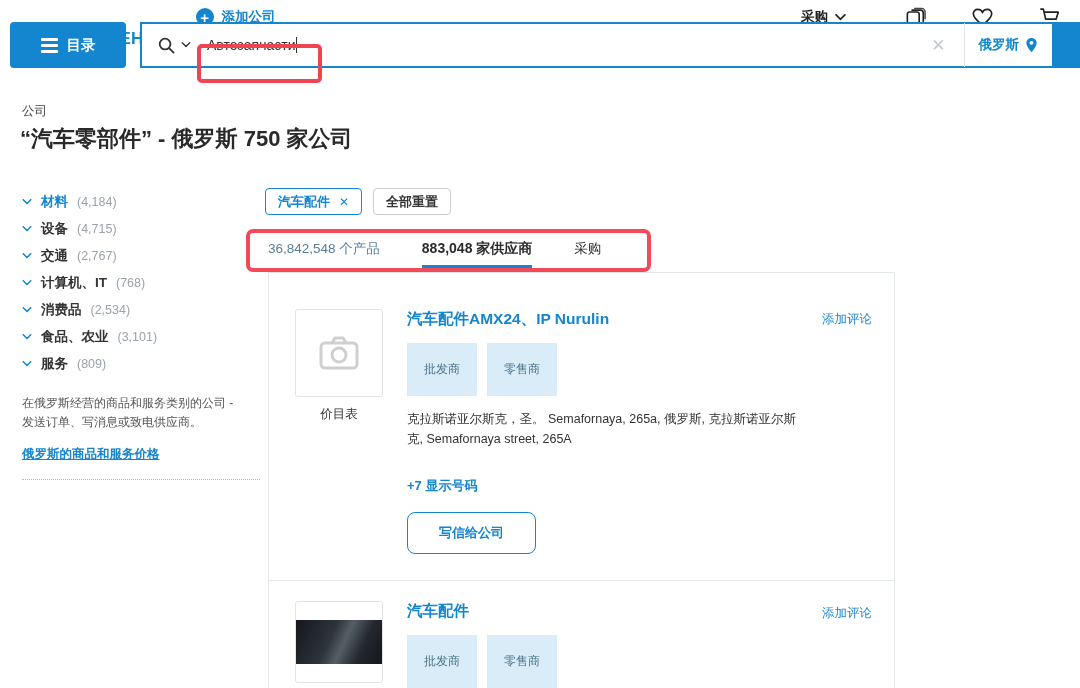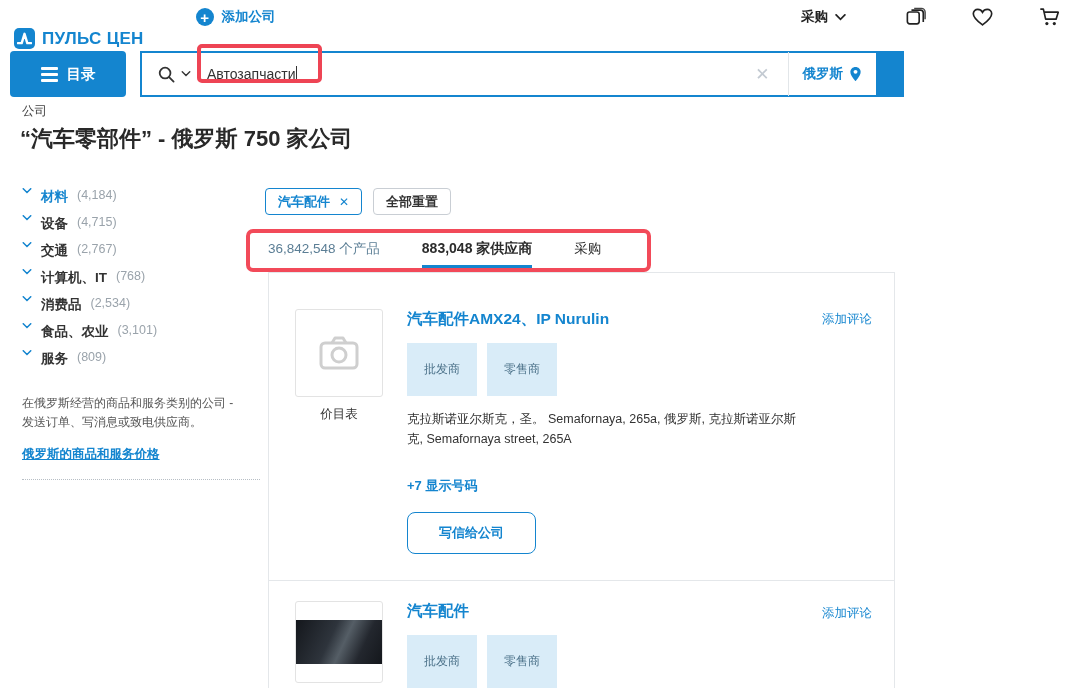--- a/index.html
+++ b/index.html
@@ -13,40 +13,40 @@
   .logo { display:flex; align-items:center; gap:7px; cursor:pointer;margin-top:43px; }
   .logo-mark { width:21px; height:21px; background:#1485cf; border-radius:5px; display:flex; align-items:center; justify-content:center; }
   .logo-text { font-size:17px; font-weight:800; color:#1485cf; letter-spacing:.3px; }
   .add-company { display:flex; align-items:center; gap:8px; margin-left:52px; cursor:pointer; }
   .plus-circle { width:18px; height:18px; border-radius:50%; background:#1485cf; color:#fff; display:flex; align-items:center; justify-content:center; font-size:15px; font-weight:700; line-height:1; }
   .add-company span.lbl, .hdr-link { font-size:13.5px; font-weight:700; color:#1485cf; }
   .hdr-spacer { flex:1; }
   .procure { display:flex; align-items:center; gap:7px; font-size:13.5px; font-weight:700; color:#222; margin-right:60px; cursor:pointer; }
   .hdr-icon { margin-left:46px; cursor:pointer; display:flex; align-items:center; }
   
-  .searchrow { position:absolute; top:49px; left:0; right:0; height:50px; }
+  .searchrow { position:absolute; top:20px; left:0; right:0; height:50px; }
   .catalog-btn { position:absolute; left:10px; top:2px; width:116px; height:46px; background:#1485cf; border-radius:4px; display:flex; align-items:center; justify-content:center; gap:9px; cursor:pointer; }
   .catalog-btn .lbl { color:#fff; font-size:14.5px; font-weight:700; }
   .burger { display:flex; flex-direction:column; gap:3px; }
   .burger i { display:block; width:17px; height:3px; background:#fff; border-radius:1px; }
-  .search-field { position:absolute; left:140px; top:2px; width:764px; height:46px; border:2px solid #1485cf; background:#fff; display:flex; align-items:center; }
+  .search-field { position:absolute; left:140px; top:2px; width:940px; height:46px; border:2px solid #1485cf; background:#fff; display:flex; align-items:center; }
   .search-trigger { display:flex; align-items:center; gap:6px; padding:0 16px 0 16px; cursor:pointer; }
   .search-input { font-size:14px; color:#333; white-space:nowrap; flex:1; display:flex; align-items:center; }
   .caret { display:inline-block; width:1px; height:16px; background:#333; margin-left:1px; }
   .clear-x { color:#c3cad2; font-size:17px; font-weight:700; padding:0 18px; cursor:pointer; }
   .field-sep { width:1px; height:44px; background:#e2e6e9; }
   .region { display:flex; align-items:center; gap:6px; padding:0 14px; cursor:pointer; }
   .region .lbl { font-size:13.5px; font-weight:700; color:#1485cf; }
   .go-btn { width:26px; height:44px; background:#1485cf; margin-left:auto; cursor:pointer; }
   
   .breadcrumb { position:absolute; left:22px; top:103px; font-size:12.5px; color:#444; }
   .page-title { position:absolute; left:20px; top:124px; font-size:22px; font-weight:700; color:#292929; }
   
   .sidebar { position:absolute; left:22px; top:188px; width:232px; }
-  .cat-item { display:flex; align-items:flex-start; gap:9px; height:27px; cursor:pointer; }
+  .cat-item { display:flex; align-items:center; gap:9px; height:27px; cursor:pointer; }
   .cat-item .lbl { font-size:13.5px; font-weight:700; color:#333; }
   .cat-item.active .lbl { color:#1485cf; }
   .cat-item .cnt { font-size:12.5px; color:#9aa3ab; }
   .side-note { margin-top:17px; width:222px; font-size:12px; color:#555; line-height:1.55; }
   .side-link { display:inline-block; margin-top:15px; font-size:12.5px; font-weight:700; color:#1485cf; text-decoration:underline; cursor:pointer; }
   .side-hr { margin-top:16px; width:238px; border-top:1px dotted #b7bec5; }
   
   .chips { position:absolute; left:265px; top:188px; display:flex; gap:11px; }
   .chip { display:flex; align-items:center; gap:9px; height:27px; padding:0 12px; border:1px solid #1485cf; border-radius:4px; background:#fff; cursor:pointer; }
   .chip .lbl { font-size:13px; font-weight:700; color:#1485cf; }

